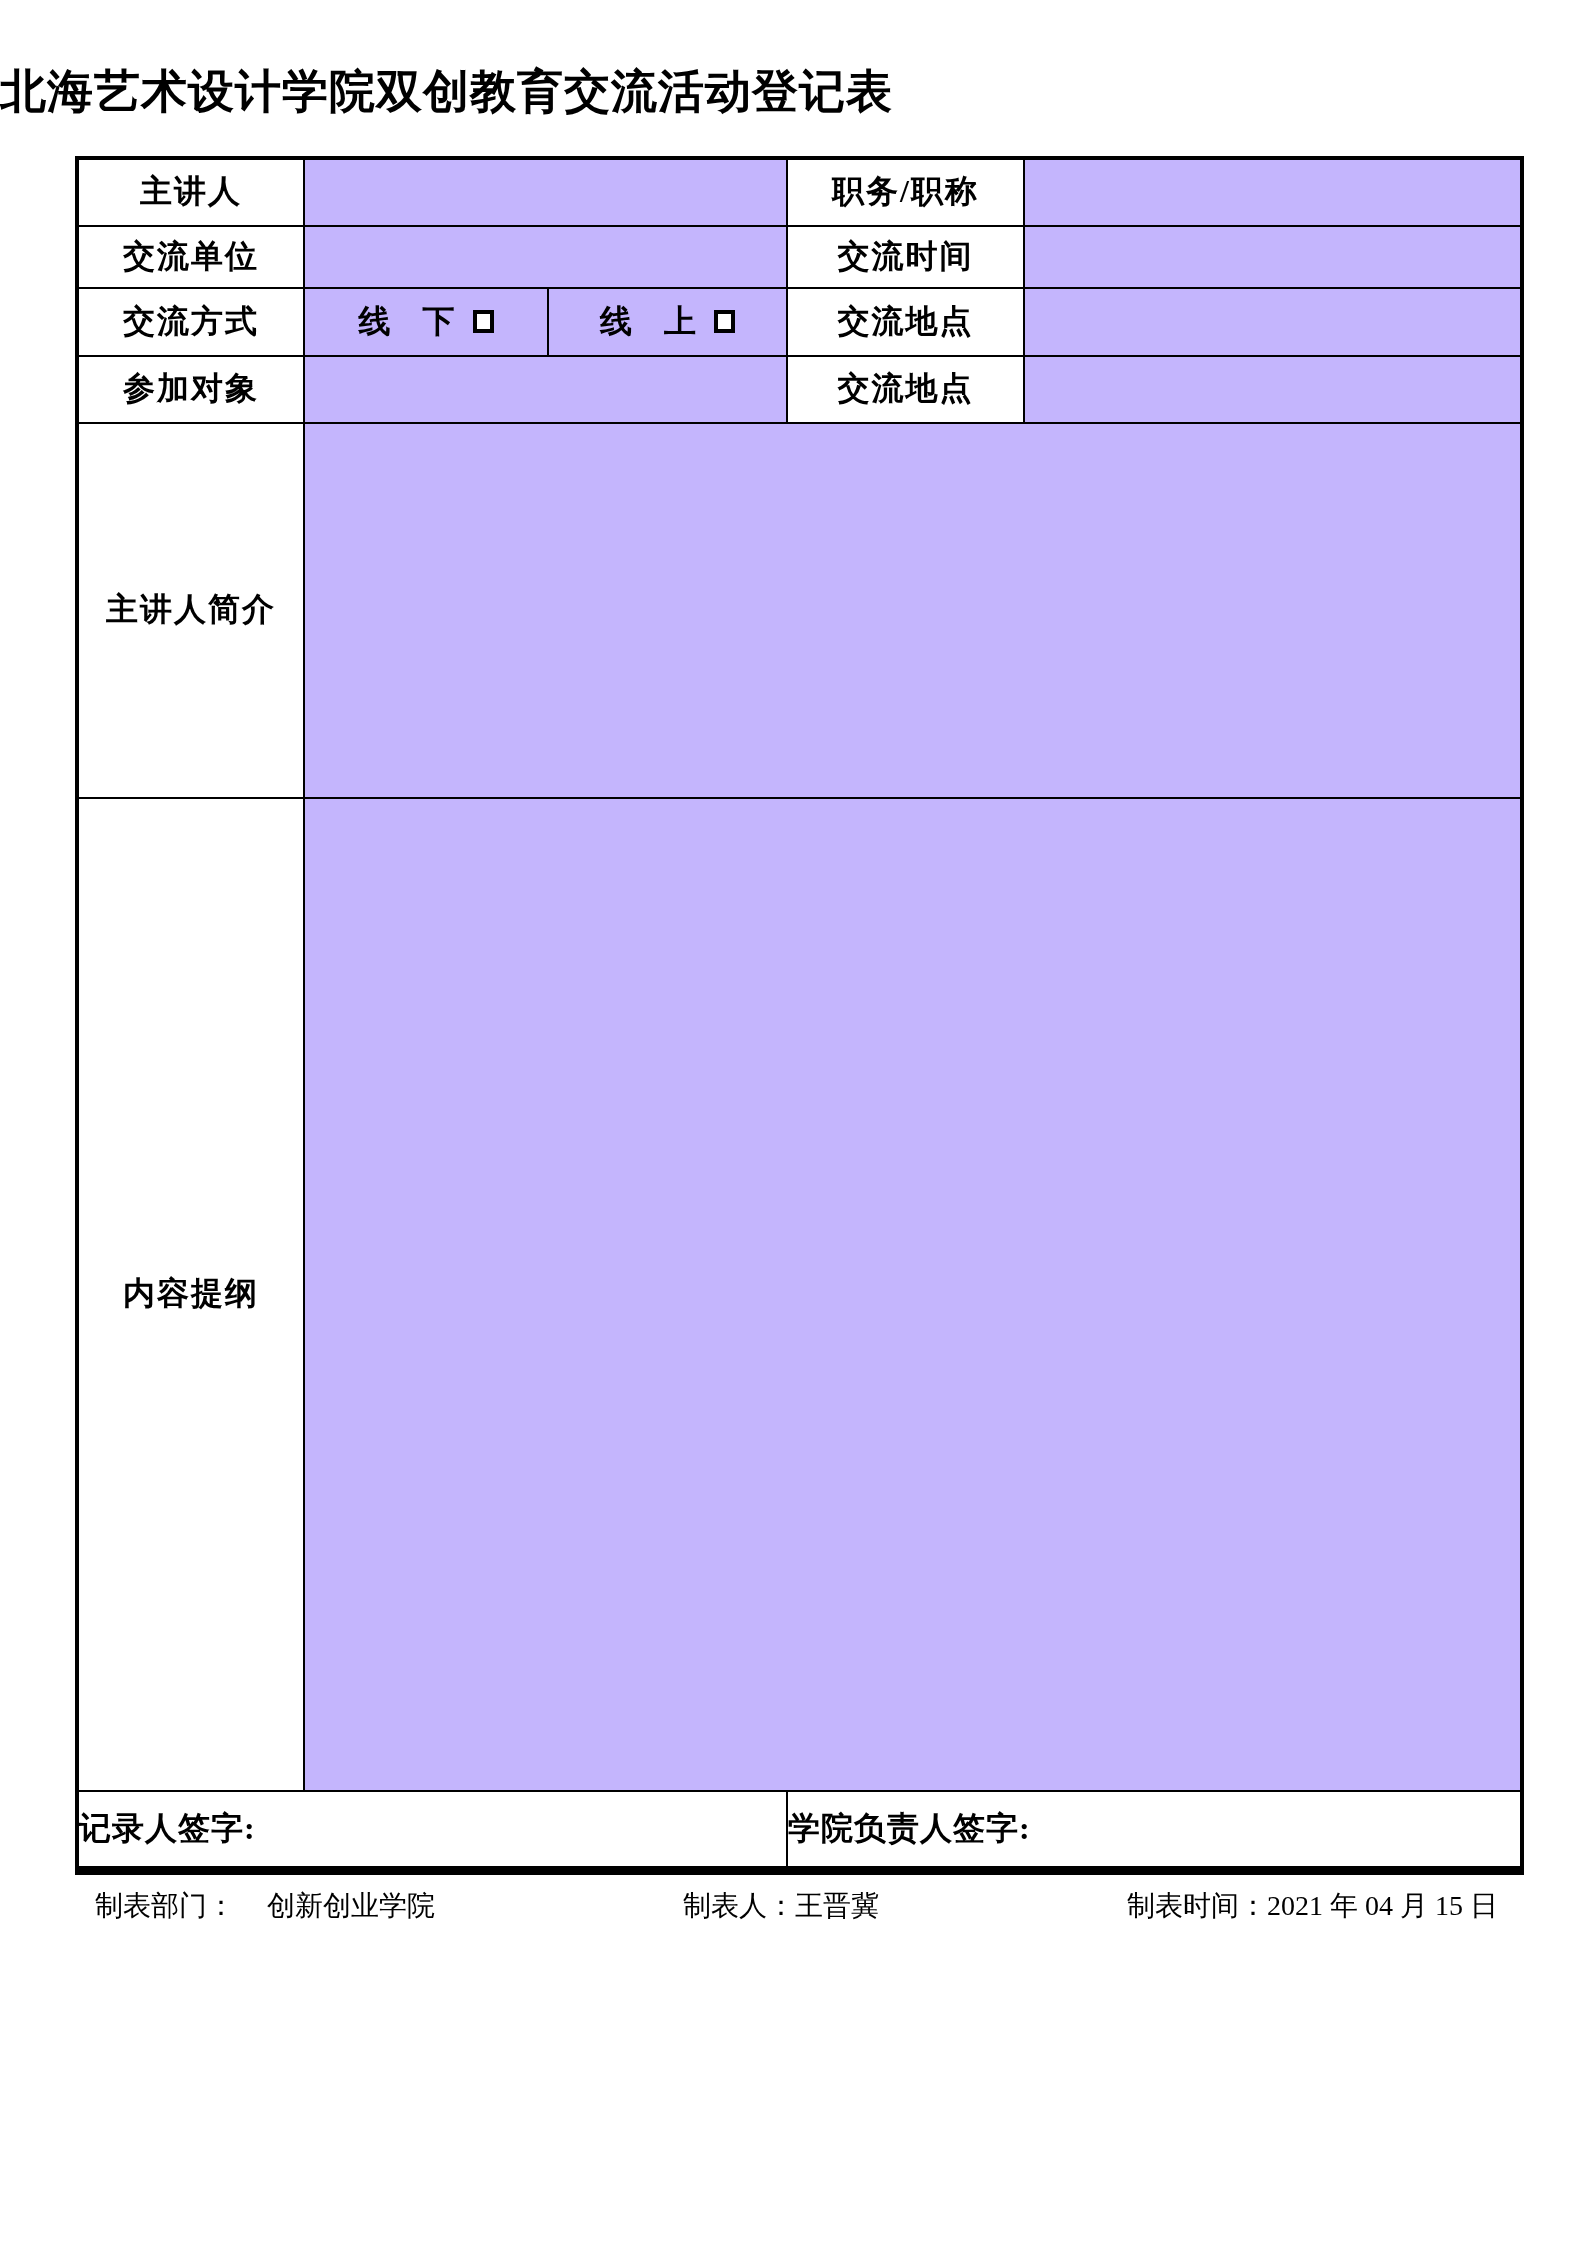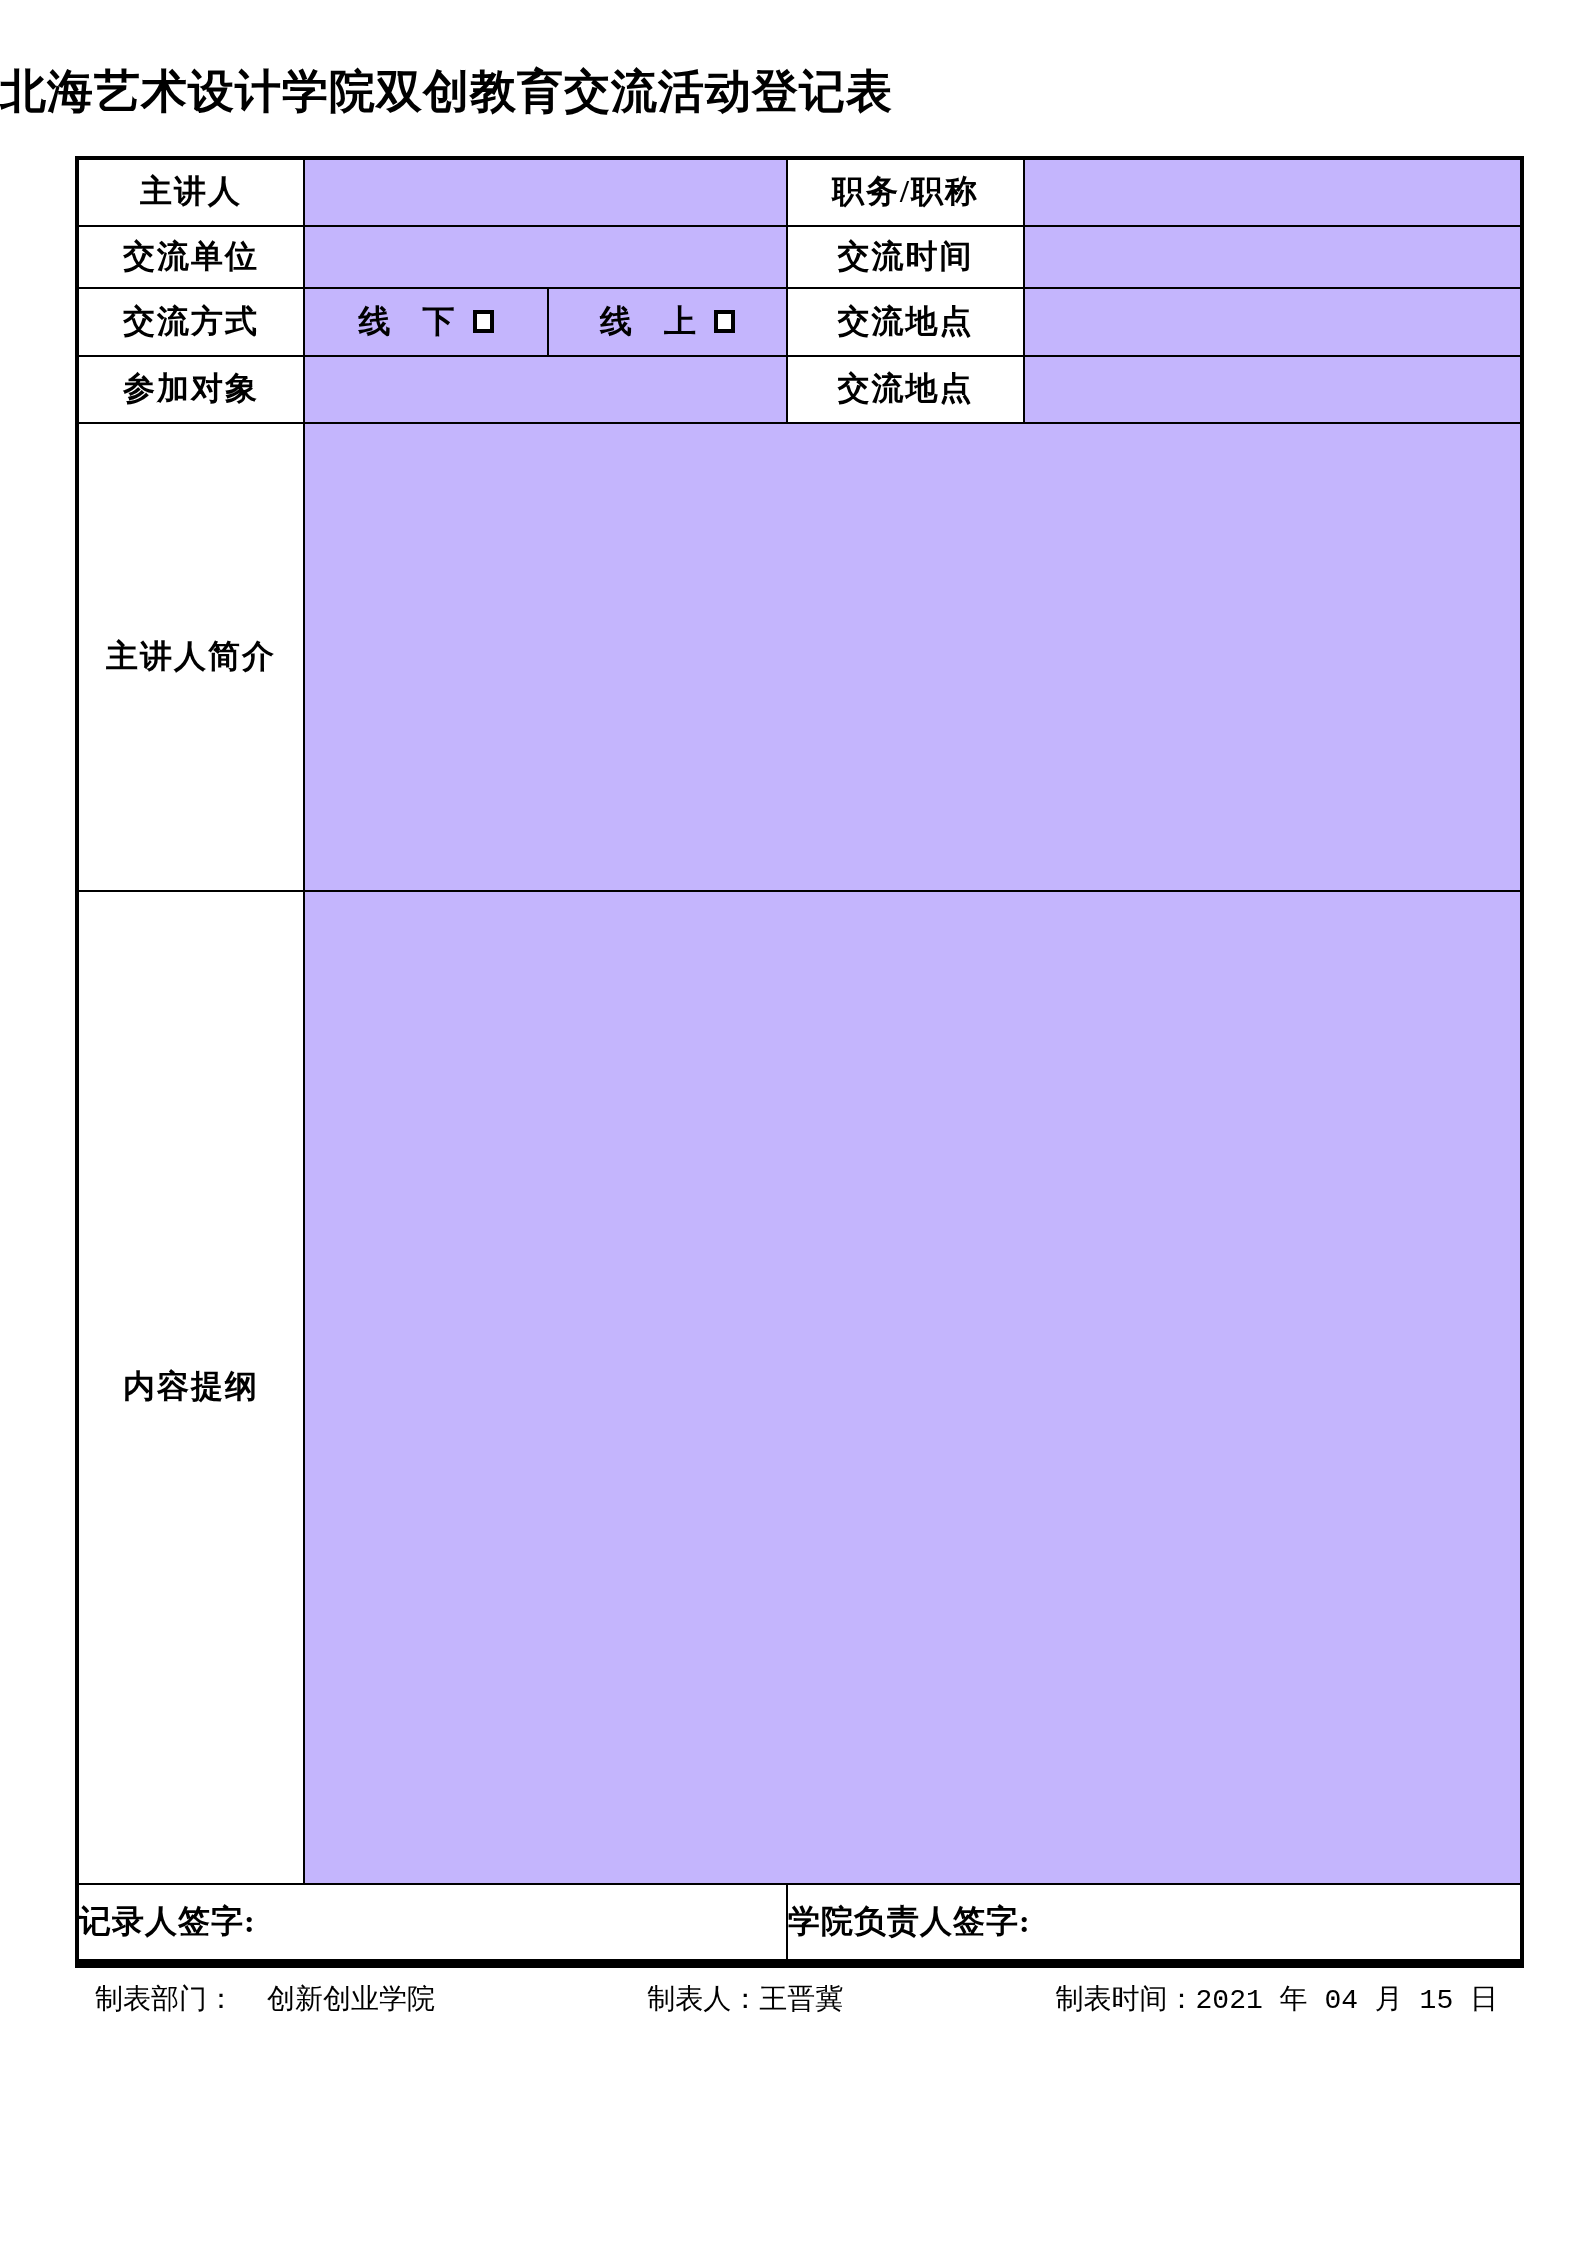--- a/index.html
+++ b/index.html
@@ -77,21 +77,20 @@
     letter-spacing: 1px;
   }
   .footer {
     width: 1445px;
     margin: 12px 0 0 75px;
     display: flex;
     justify-content: space-between;
     align-items: flex-start;
     font-size: 28px;
     padding: 0 22px 0 20px;
-    font-family: Liberation Mono, monospace;
   }
   .footer .grp { white-space: nowrap; }
   .footer .gap-after { margin-right: 32px; }
 </style>
 </head>
 <body>
 
 <div class="page">
 
   <div class="doc-title">北海艺术设计学院双创教育交流活动登记表</div>
@@ -140,21 +139,21 @@
 
 
 
     <tr style="height:67px">
       <td class="lbl">参加对象</td>
       <td class="val" colspan="2"></td>
       <td class="lbl">交流地点</td>
       <td class="val"></td>
     </tr>
 
-    <tr style="height:468px">
+    <tr style="height:375px">
       <td class="lbl">主讲人简介</td>
       <td class="val" colspan="4"></td>
     </tr>
 
     <tr style="height:993px">
       <td class="lbl">内容提纲</td>
       <td class="val" colspan="4"></td>
     </tr>
 
     <tr style="height:80px">

